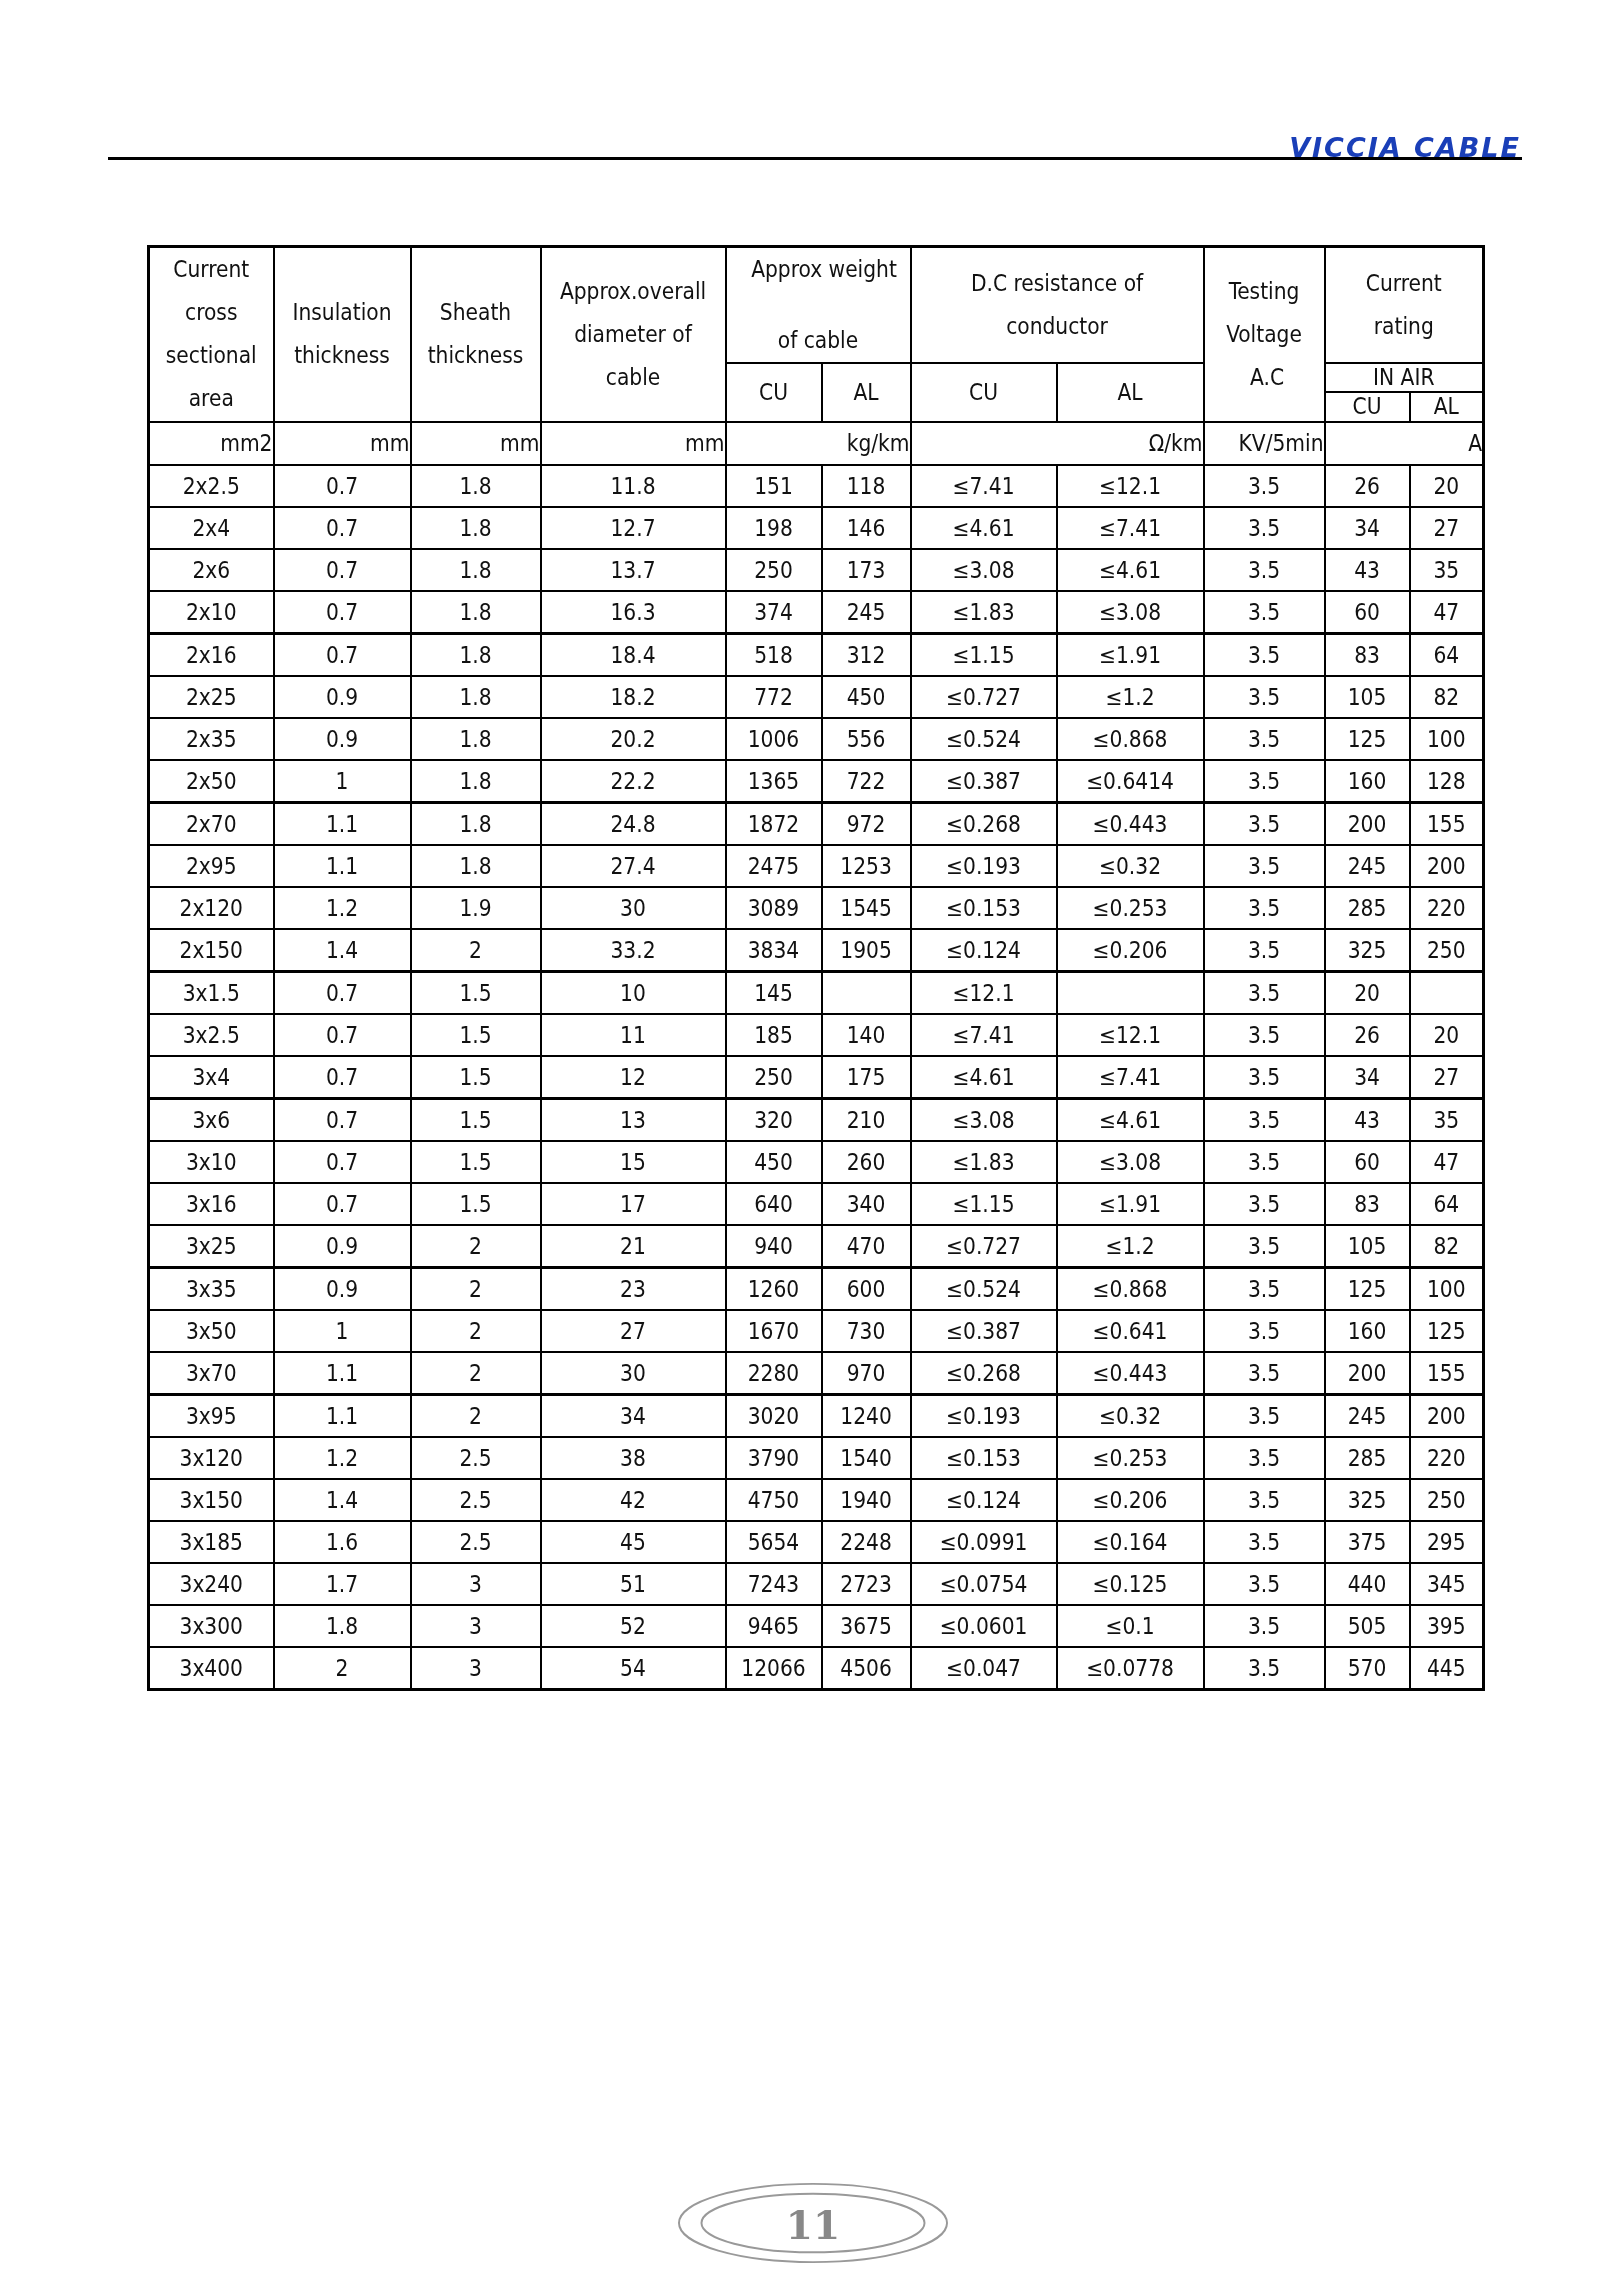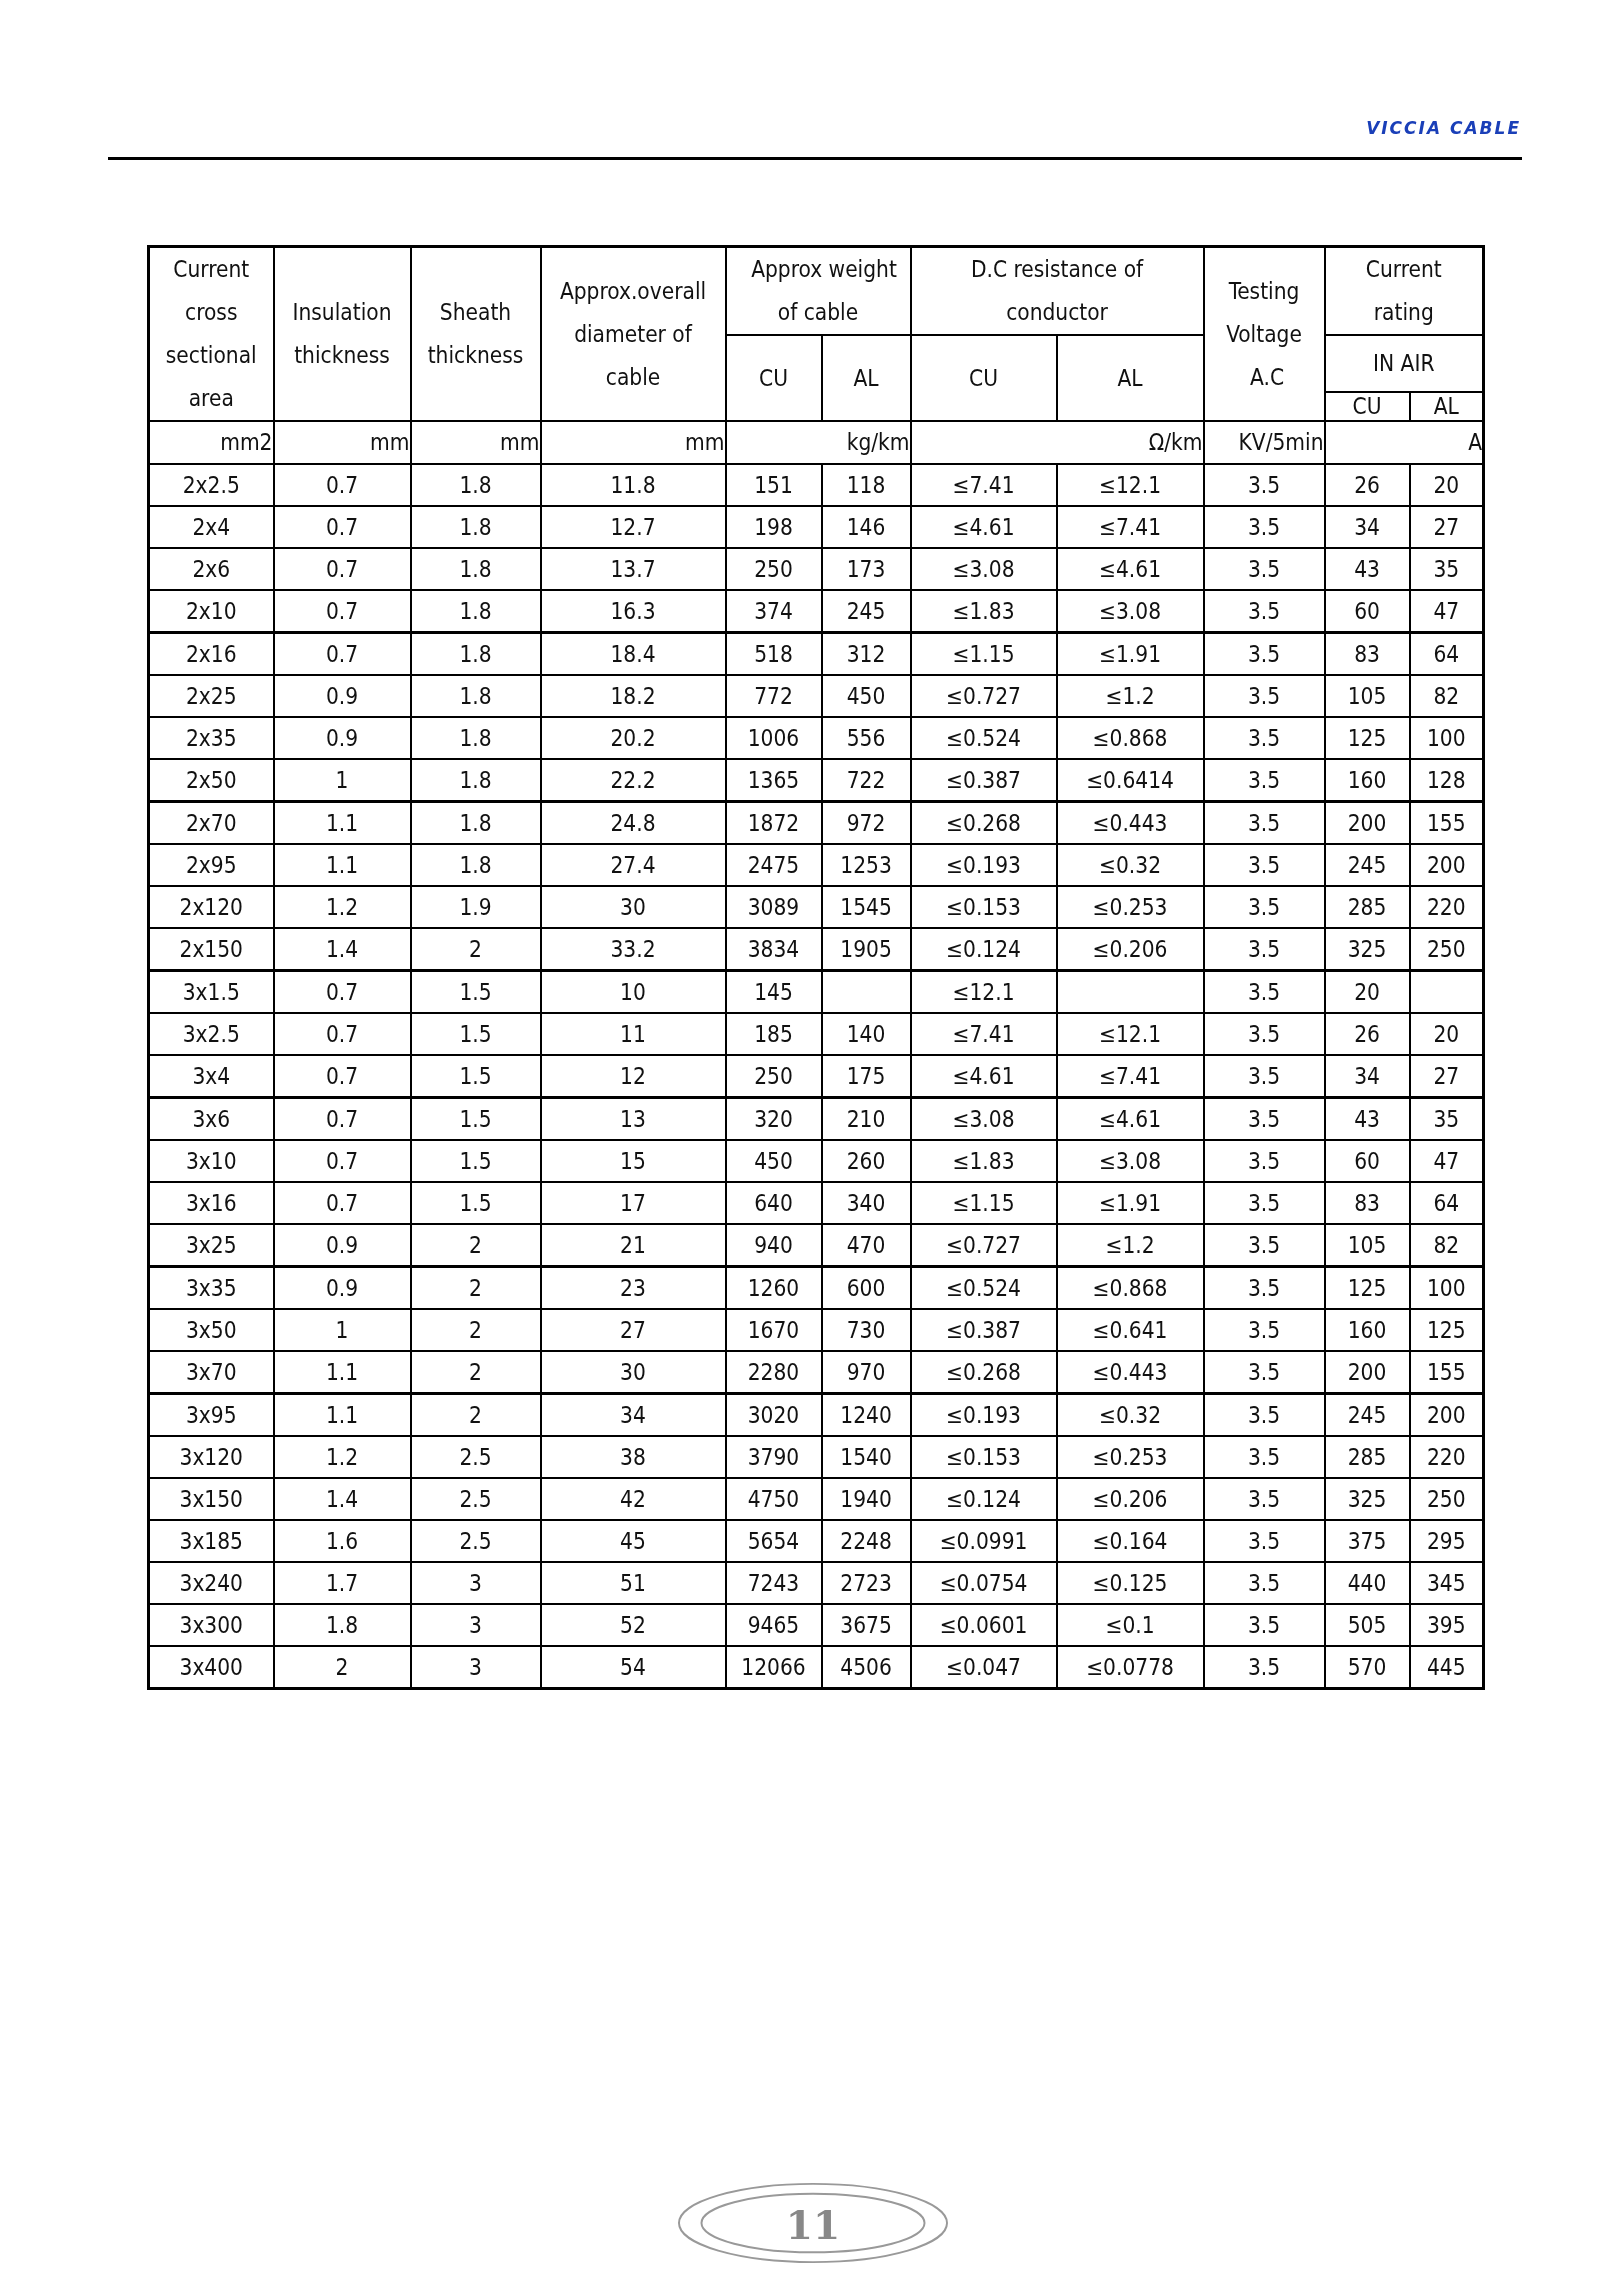--- a/index.html
+++ b/index.html
@@ -1,19 +1,19 @@
 <!DOCTYPE html>
 <html><head>
 <meta charset="utf-8">
 <style>
   html, body { margin:0; padding:0; background:#ffffff; }
   body { width:1620px; height:2293px; position:relative; overflow:hidden;
          font-family:"DejaVu Sans", sans-serif; color:#111; }
-  .brand { position:absolute; top:118px; right:99px; font-family:"DejaVu Sans", sans-serif;
-           font-weight:bold; font-style:italic; font-size:17px; letter-spacing:2px; color:#1a3fb8; }
+  .brand { position:absolute; top:132px; right:99px; font-family:"DejaVu Sans", sans-serif;
+           font-weight:bold; font-style:italic; font-size:27px; letter-spacing:2px; color:#1a3fb8; }
   .header-rule { position:absolute; top:157px; left:108px; width:1414px; height:2.9px; background:#000; }
   table.spec { position:absolute; top:245px; left:147px; width:1336px; border-collapse:collapse;
                border:3.9px solid #000; table-layout:fixed; }
   table.spec td { border:2px solid #000; text-align:center; vertical-align:middle; padding:0;
                   font-size:22.5px; line-height:1.25; font-family:"DejaVu Sans Condensed","DejaVu Sans", sans-serif;
                   font-stretch:condensed; }
   table.spec tr.hdr td { line-height:43px; }
   table.spec tr.data td { height:40px; }
   table.spec tr.units td { height:41px;text-align:right; }
   table.spec tr.grp-end td { border-bottom:3.9px solid #000; }
@@ -64,21 +64,21 @@
       <td rowspan="3">
           <div class="ml">
             <div style="line-height: 43px;">Approx.overall</div>
             <div style="line-height: 43px;">diameter of</div>
             <div style="line-height: 43px;">cable</div>
           </div>
         </td>
       <td colspan="2" style="line-height:1.25">
           <div class="ml">
             <div style="line-height: 43px; margin-left: 12px;">Approx weight</div>
-            <div style="line-height: 43px;">of cable</div>
+            <div style="line-height: 43px; margin-top: 28px;">of cable</div>
           </div>
         </td>
       <td colspan="2" style="line-height:1.25">
           <div class="ml">
             <div style="line-height: 43px;">D.C resistance of</div>
             <div style="line-height: 43px;">conductor</div>
           </div>
         </td>
       <td rowspan="3">
           <div class="ml">

